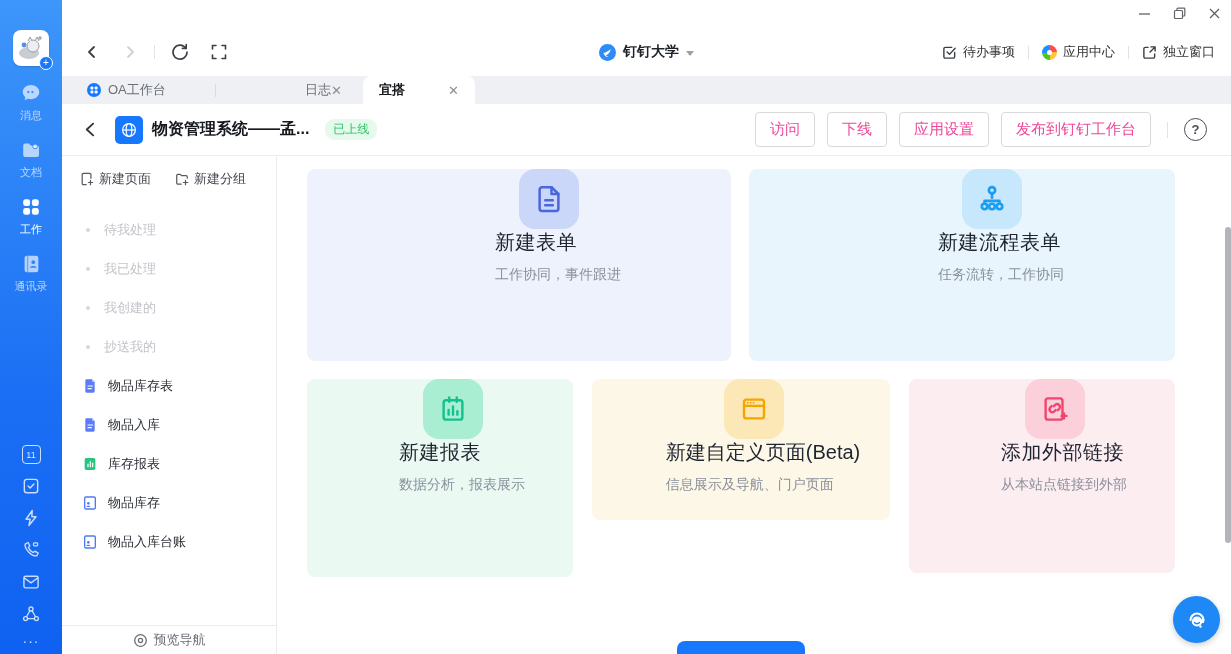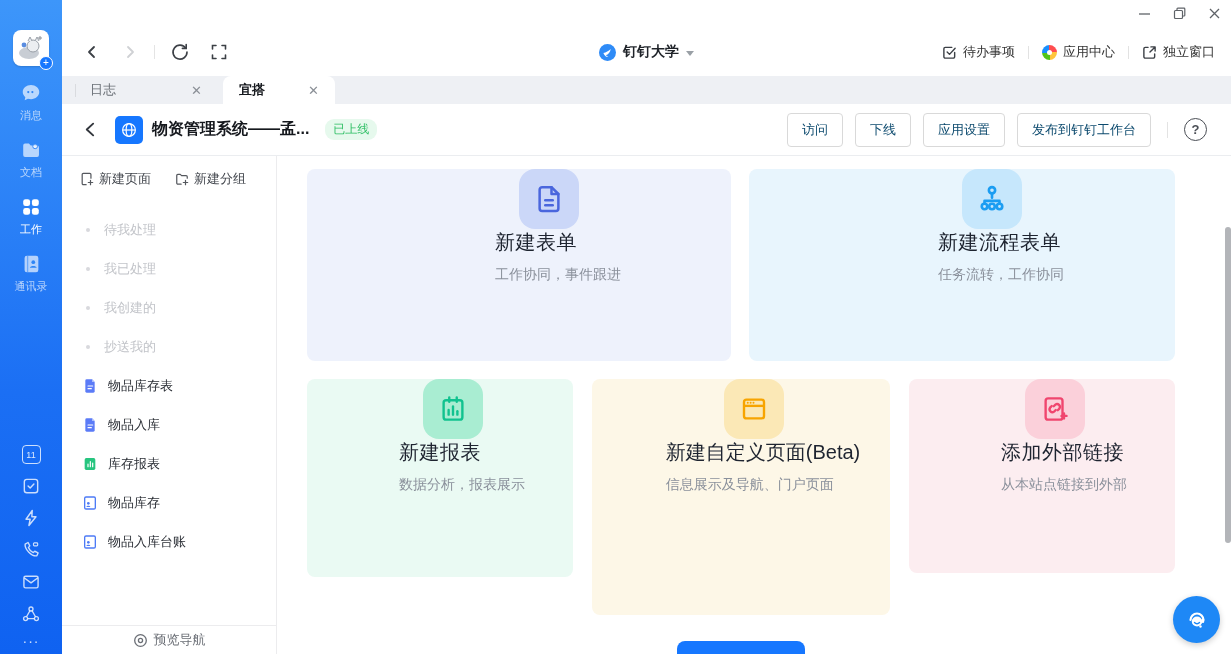--- a/index.html
+++ b/index.html
@@ -54,37 +54,37 @@
   .nav-right .vdiv { width:1px; height:13px; background:#e2e2e2; }
   .pinwheel { width:15px; height:15px; border-radius:50%;
               background:conic-gradient(#ff4d4f 0 25%,#ffc53d 0 50%,#52c41a 0 75%,#1890ff 0 100%);
               position:relative; }
   .pinwheel::after { content:""; position:absolute; inset:5px; background:#fff; border-radius:50%; }
 
   
   .tabbar { height:28px; background:#eef0f4; display:flex; align-items:stretch; padding-left:13px; }
   .tab { display:flex; align-items:center; font-size:13px; color:#6a6f76; cursor:pointer; position:relative; }
   .tab-oa { width:140px; padding:0 12px; gap:7px; }
-  .tab-log { width:140px; padding:8px 14px; justify-content:space-between; }
+  .tab-log { width:140px; padding:8px 14px; justify-content:flex-end; }
   .tab-yida { width:112px; margin-left:7px; padding:0 16px; justify-content:space-between;
               background:#fff; border-radius:8px 8px 0 0; color:#15181d; font-weight:bold; }
   .tab .x { color:#8a8f96; font-weight:normal; cursor:pointer; }
   .tabdiv { width:1px; height:13px; background:#d9dbdf; align-self:center; }
 
   
   .app-header { height:52px; background:#fff; border-bottom:1px solid #ebedf0;
                 position:relative; display:flex; align-items:center; }
   .back-chevron { margin-left:20px; cursor:pointer; }
   .app-icon { margin-left:16px; width:28px; height:28px; border-radius:5px; background:#1677ff;
               display:flex; align-items:center; justify-content:center; cursor:pointer; }
   .app-title { margin-left:9px; font-size:16px; font-weight:bold; color:#15181d; }
   .badge-online { margin-left:16px; font-size:12px; color:#2fbf65; background:#e6f9ed;
                   padding:2px 8px; border-radius:9px; }
   .header-right { position:absolute; right:24px; display:flex; align-items:center; gap:12px; }
-  .btn { font-size:13px; color:#0c4a6e; background:#fff; border:1px solid #d9d9d9; border-radius:4px;
+  .btn { font-size:15px; color:#ec4899; background:#fff; border:1px solid #d9d9d9; border-radius:4px;
          padding:7px 14px; cursor:pointer; white-space:nowrap; }
   .header-right .vdiv { width:1px; height:16px; background:#e3e3e3; margin:0 4px; }
   .help-circle { width:23px; height:23px; border:1.6px solid #4a4e55; border-radius:50%;
                  display:flex; align-items:center; justify-content:center;
                  font-size:13px; font-weight:bold; color:#4a4e55; cursor:pointer; }
 
   
   .body { position:absolute; top:156px; bottom:0; left:0; right:0; display:flex; }
   .panel { width:215px; border-right:1px solid #ececee; position:relative; background:#fff; }
   .panel-actions { display:flex; align-items:center; padding:14px 0 0 18px; gap:24px; }
@@ -98,21 +98,21 @@
                font-size:13px; color:#2b2f36; cursor:pointer; }
   .panel-footer { position:absolute; left:0; right:0; bottom:0; height:29px; border-top:1px solid #ececee;
                   display:flex; align-items:center; justify-content:center; gap:6px;
                   font-size:13px; color:#6b6f76; cursor:pointer; background:#fff; }
 
   .content { flex:1; position:relative; background:#fff; overflow:hidden; }
   .card { position:absolute; border-radius:8px; cursor:pointer; display:flex; align-items:center;flex-direction:column; }
   .card-form   { left:30px;  top:13px;  width:424px; height:192px; background:#eef2fc; padding-left:60px; }
   .card-flow   { left:472px; top:13px;  width:426px; height:192px; background:#e8f5fd; padding-left:60px; }
   .card-report { left:30px;  top:223px; width:266px; height:198px; background:#eafaf3; padding-left:26px; }
-  .card-custom { left:315px; top:223px; width:298px; height:236px; background:#fdf7e7; padding-left:26px; }
+  .card-custom { left:315px; top:223px; width:298px; height:141px; background:#fdf7e7; padding-left:26px; }
   .card-link   { left:632px; top:223px; width:266px; height:194px; background:#fcedf0; padding-left:26px; }
   .tile { width:60px; height:60px; border-radius:16px; display:flex; align-items:center;
           justify-content:center; flex:none; }
   .tile-form   { background:#cbd7f8; color:#4a66dd; }
   .tile-flow   { background:#c6e7fc; color:#1b9df2; }
   .tile-report { background:#a9edd2; color:#10c28f; }
   .tile-custom { background:#fbe8b6; color:#f7a400; }
   .tile-link   { background:#fbd0da; color:#f0456e; }
   .card-text { margin-left:18px; }
   .card-title { font-size:20px; color:#1e2430; font-weight:500; letter-spacing:.5px; }
@@ -293,20 +293,30 @@
         <svg width="15" height="15" viewBox="0 0 16 16" fill="none" stroke="#3c4046" stroke-width="1.5" stroke-linecap="round" stroke-linejoin="round">
           <path d="M13.5 9.5v3a1.5 1.5 0 0 1-1.5 1.5H3.5A1.5 1.5 0 0 1 2 12.5V4a1.5 1.5 0 0 1 1.5-1.5h3"></path>
           <path d="M9.5 2h4.5v4.5M13.7 2.3L8.5 7.5"></path>
         </svg>
         <span>独立窗口</span>
       </div>
     </div>
   </div>
 
   <div class="tabbar">
+    <div class="tab tab-oa">
+      <svg width="14" height="14" viewBox="0 0 14 14">
+        <circle cx="7" cy="7" r="7" fill="#1677ff"></circle>
+        <rect x="3.4" y="3.4" width="3" height="3" rx="1" fill="#fff"></rect>
+          <rect x="7.6" y="3.4" width="3" height="3" rx="1" fill="#fff"></rect>
+        <rect x="3.4" y="7.6" width="3" height="3" rx="1" fill="#fff"></rect>
+          <rect x="7.6" y="7.6" width="3" height="3" rx="1" fill="#fff"></rect>
+      </svg>
+      <span>OA工作台</span>
+    </div>
     <div class="tabdiv"></div>
     <div class="tab tab-log">
       <span>日志</span>
       <span class="x">✕</span>
     </div>
     <div class="tab tab-yida">
       <span>宜搭</span>
       <span class="x">✕</span>
     </div>
   </div>

